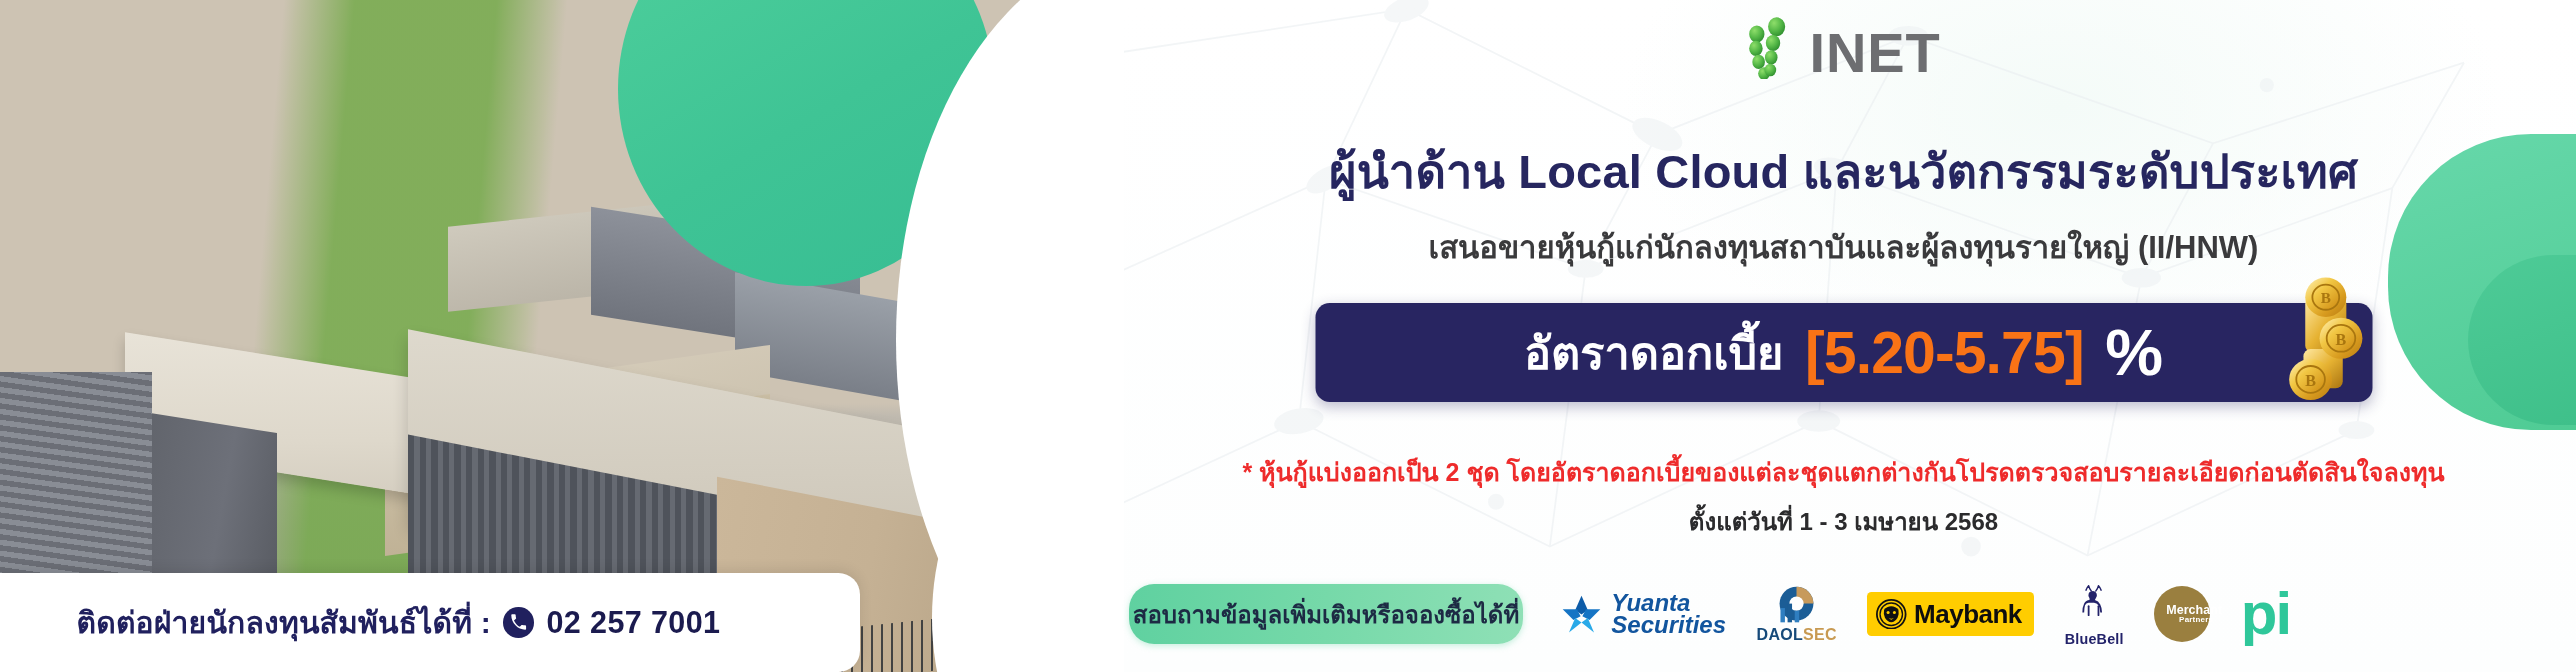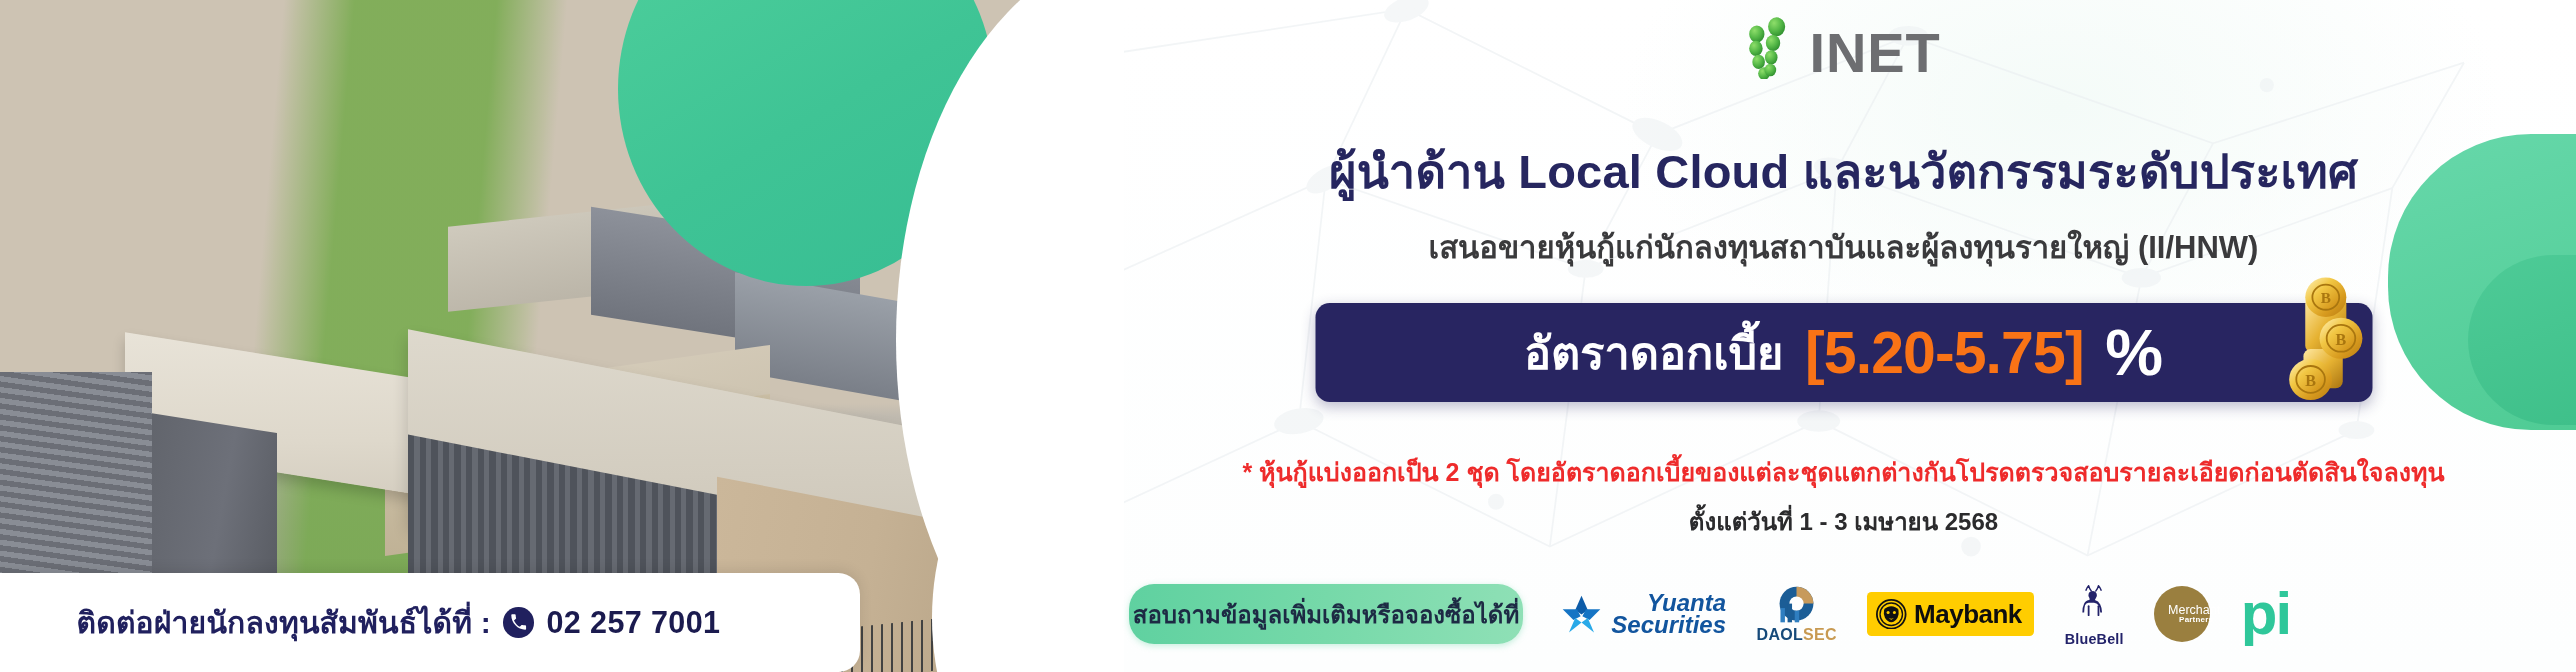--- a/index.html
+++ b/index.html
@@ -193,21 +193,21 @@
     flex:0 0 auto;width:394px;height:60px;border-radius:25px;
     background:linear-gradient(95deg,#5fd1a0 0%,#76d9a9 50%,#8fe0b6 100%);
     display:flex;align-items:center;justify-content:center;
     font-size:24px;font-weight:600;color:#1d2a44;white-space:nowrap;
     box-shadow:0 1.8px 6.3px rgba(95,209,160,.35);
   }
   .brokers{flex:1 1 auto;display:flex;align-items:center;gap:30.5px;padding-left:14.3px;}
   .broker{display:flex;align-items:center;gap:8px;flex:0 0 auto;}
 
   .yuanta-mark{width:43px;height:43px;}
-  .yuanta-text{line-height:.92;text-align:right;}
+  .yuanta-text{line-height:.92;text-align:left;}
   .yuanta-text .l1{font-size:24px;font-weight:800;font-style:italic;color:#12559e;}
   .yuanta-text .l2{font-size:24px;font-weight:800;font-style:italic;color:#12559e;}
 
   .daol{display:flex;flex-direction:column;align-items:center;gap:0.9px;}
   .daol-mark{width:41px;height:41px;}
   .daol-text{font-size:16px;font-weight:800;color:#164a7a;letter-spacing:0.3px;}
   .daol-text .sec{color:#c89a52;}
 
   .maybank{
     background:#ffcd00;border-radius:4.5px;padding:6.3px 12.5px 6.3px 9px;
@@ -218,21 +218,21 @@
 
   .bluebell{display:flex;flex-direction:column;align-items:center;gap:13px;}
   .bluebell-mark{width:34px;height:36px;}
   .bluebell-text{font-size:14.3px;font-weight:700;color:#23236a;letter-spacing:0.2px;}
 
   .merchant{
     width:56px;height:56px;border-radius:50%;background:#9a7f3f;
     display:flex;flex-direction:column;align-items:center;justify-content:center;
     line-height:1.0;
   }
-  .merchant .m1{font-size:12.5px;font-weight:400;color:#ffffff;margin-left:24px;}
+  .merchant .m1{font-size:12.5px;font-weight:700;color:#ffffff;margin-left:24px;}
   .merchant .m2{font-size:8px;font-weight:700;color:#ffffff;letter-spacing:0.2px;margin-left:28px;}
 
   .pi-logo{font-size:60px;font-weight:700;color:#2fc79a;line-height:.8;letter-spacing:-1.8px;}
 </style>
 </head>
 <body>
 
 <div class="banner">
 
   <div class="bg-right"></div>

